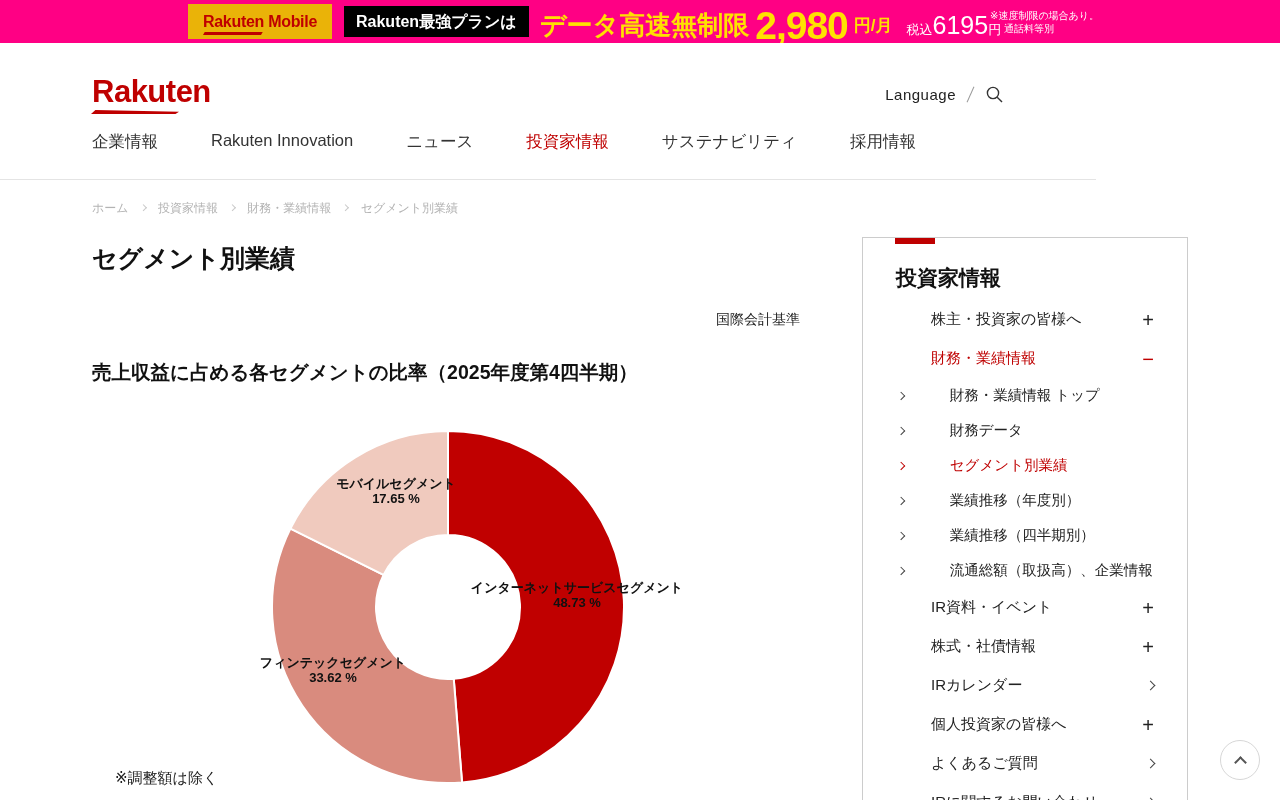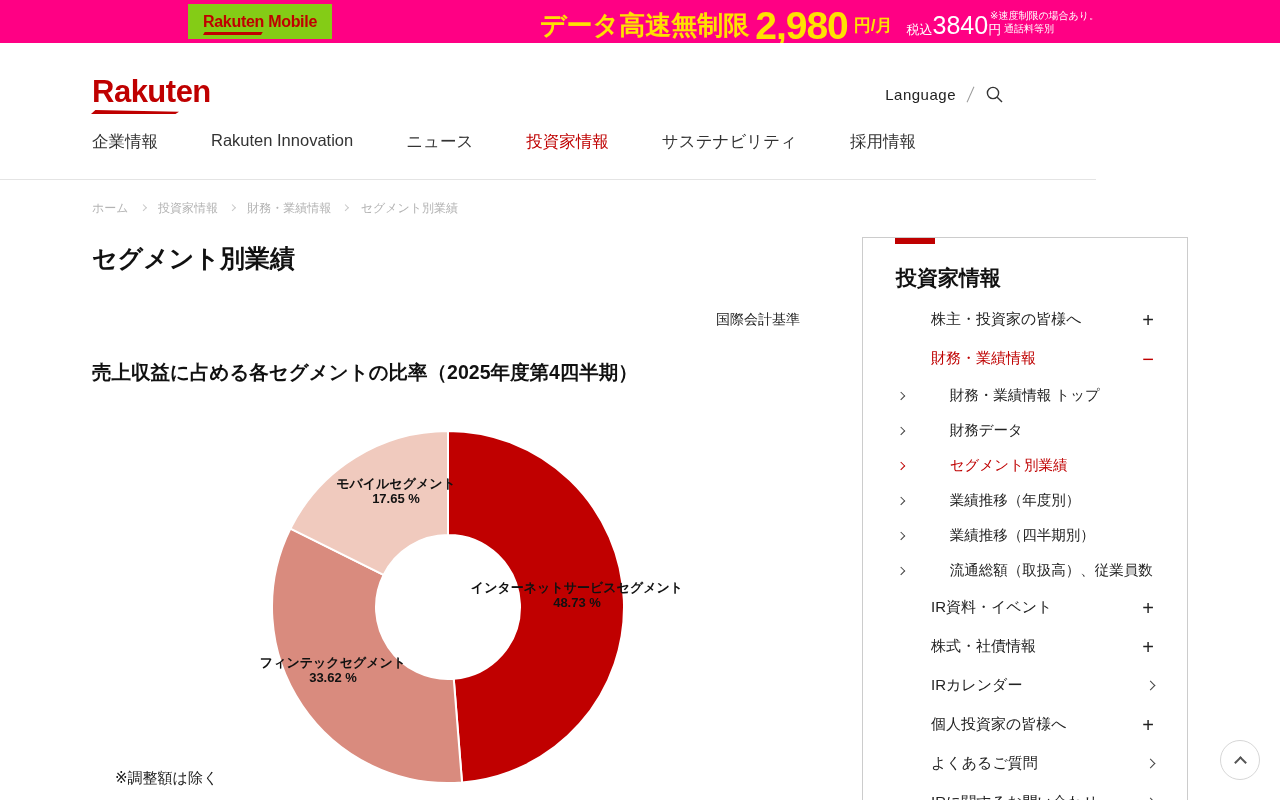--- a/index.html
+++ b/index.html
@@ -3,21 +3,21 @@
 <meta charset="utf-8">
 <style>
   * { margin:0; padding:0; box-sizing:border-box; }
   html,body { width:1280px; height:800px; overflow:hidden; background:#fff;
     font-family:"Liberation Sans","DejaVu Sans",sans-serif; }
   body { position:relative; }
 
   
   .promo { position:absolute; left:0; top:0; width:1280px; height:43px; background:#ff0084; }
   .promo-logo-box { position:absolute; left:188px; top:4px; width:144px; height:35px;
-    background:#84cc16; display:flex; align-items:center; justify-content:center; }
+    background:#eab308; display:flex; align-items:center; justify-content:center; }
   .promo-logo-text { color:#bf0000; font-weight:bold; font-size:16px; letter-spacing:-0.3px; }
   .promo-logo-swoosh { position:absolute; left:16px; bottom:5px; width:58px; height:2.5px;
     background:#bf0000; transform:skewX(-30deg); }
   .promo-badge { position:absolute; left:344px; top:6px; height:31px; background:#000;
     color:#fff; font-weight:bold; font-size:16px; line-height:31px; padding:0 12px; }
   .promo-main { position:absolute; left:540px; top:0; height:51px; display:flex;
     align-items:center; gap:6px; white-space:nowrap; }
   .promo-headline { color:#ffe100; font-weight:bold; font-size:26px; }
   .promo-price { color:#ffe100; font-weight:800; font-size:39px; letter-spacing:-1px; }
   .promo-price-unit { color:#ffe100; font-weight:bold; font-size:17px; }
@@ -88,27 +88,28 @@
     padding:3.5px; transform:rotate(-135deg); margin-top:4px; }
 </style>
 </head>
 <body>
 
 <div class="promo">
   <div class="promo-logo-box">
     <span class="promo-logo-text">Rakuten Mobile</span>
     <span class="promo-logo-swoosh"></span>
   </div>
+  <div class="promo-badge">Rakuten最強プランは</div>
   <div class="promo-main">
     <span class="promo-headline">データ高速無制限</span>
     <span class="promo-price">2,980</span>
     <span class="promo-price-unit">円/月</span>
     <span class="promo-tax">
       <span class="promo-tax-label">税込</span>
-      <span class="promo-tax-price">3840</span>
+      <span class="promo-tax-price">6195</span>
       <span class="promo-tax-unit">円</span>
     </span>
   </div>
   <div class="promo-note">
     <div>※速度制限の場合あり。</div>
     <div class="promo-note-l2">通話料等別</div>
   </div>
 </div>
 
 <div class="header">
@@ -198,21 +199,21 @@
       <div class="sb-row sub">
         <span class="chev small"></span>
         <span class="sb-label">業績推移（年度別）</span>
       </div>
       <div class="sb-row sub">
         <span class="chev small"></span>
         <span class="sb-label">業績推移（四半期別）</span>
       </div>
       <div class="sb-row sub">
         <span class="chev small"></span>
-        <span class="sb-label">流通総額（取扱高）、従業員数</span>
+        <span class="sb-label">流通総額（取扱高）、企業情報</span>
       </div>
       <div class="sb-row top">
         <span class="sb-label">IR資料・イベント</span>
         <span class="sb-plus">+</span>
       </div>
       <div class="sb-row top">
         <span class="sb-label">株式・社債情報</span>
         <span class="sb-plus">+</span>
       </div>
       <div class="sb-row top">

